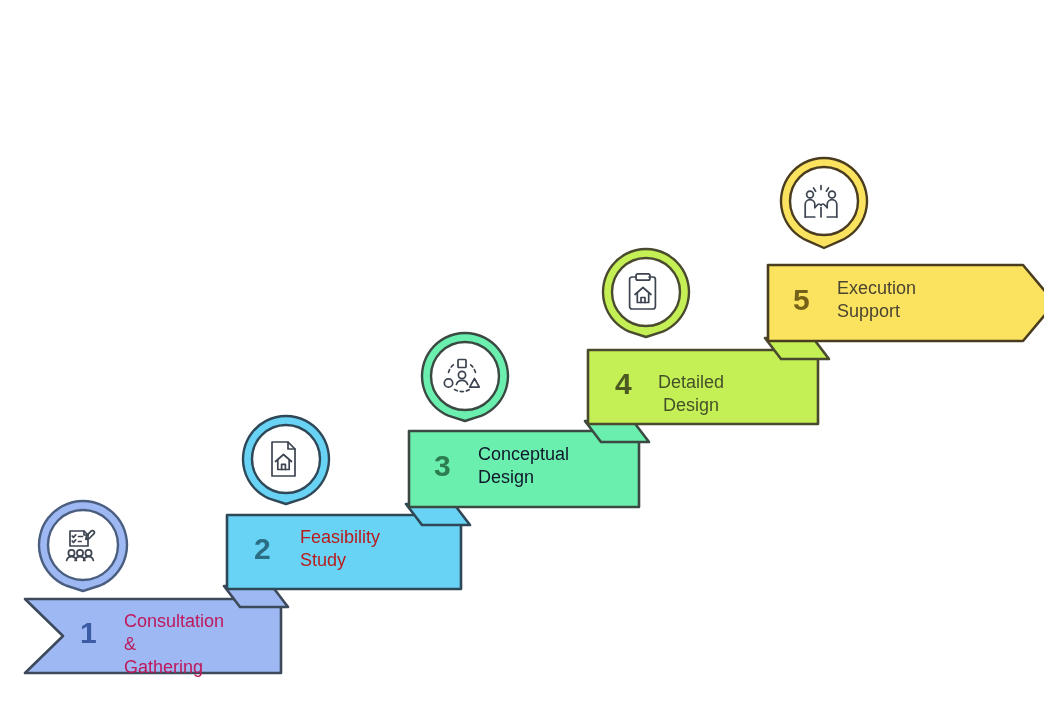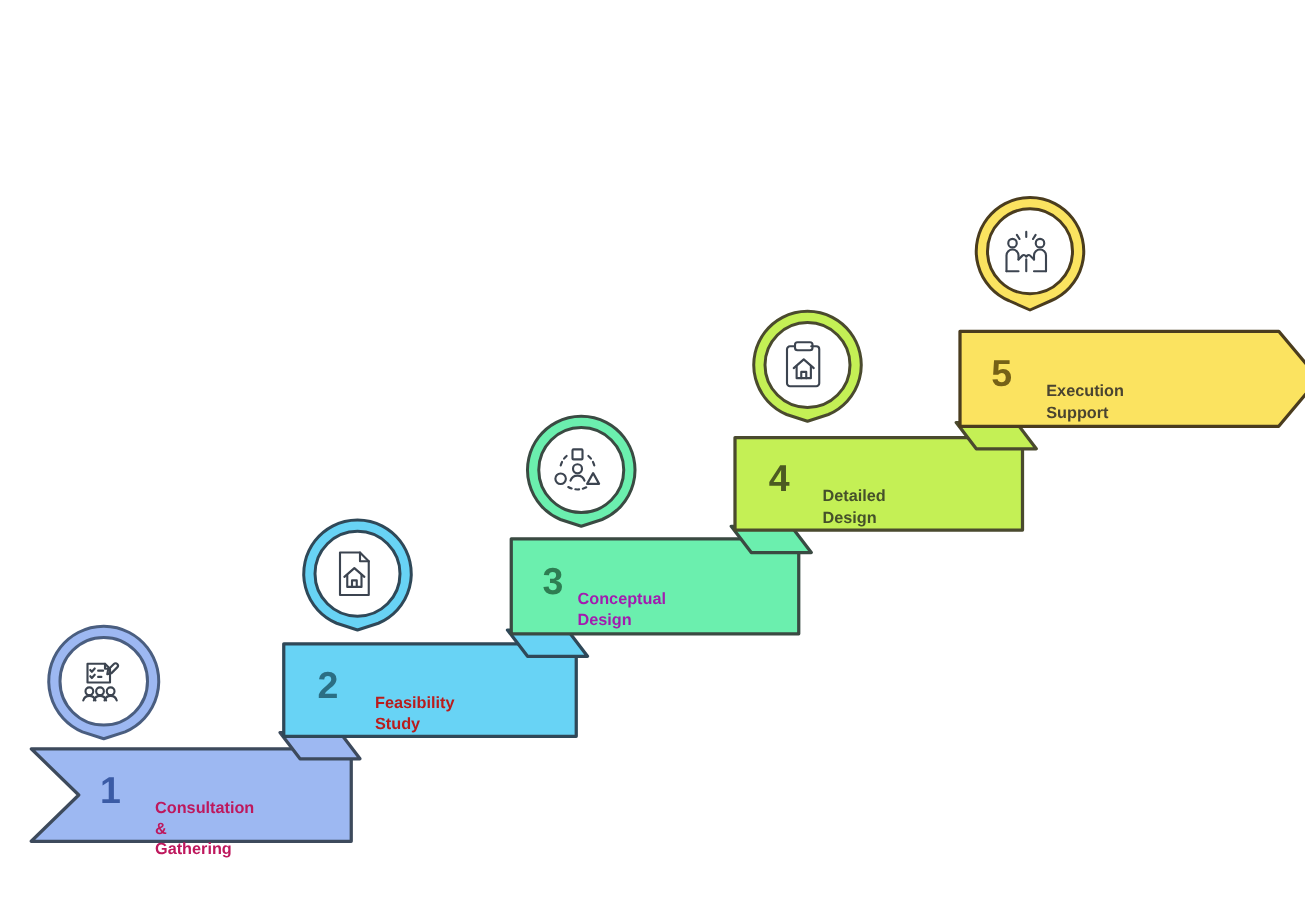--- a/index.html
+++ b/index.html
@@ -25,26 +25,25 @@
   .banner-num {
     position: absolute;
     font-size: 30px;
     font-weight: bold;
     line-height: 1;
     letter-spacing: 0px;
     user-select: none;
   }
   .banner-label {
     position: absolute;
-    font-size: 13px;
+    font-size: 18px;
     line-height: 1.28;
-    font-weight: 700;
+    font-weight: 400;
     white-space: pre-line;
     user-select: none;
-    margin-top: 28px;
   }
 
   
   .pin-wrap { position: absolute; }
   .pin-svg { display: block; overflow: visible; }
   .pin-icon {
     position: absolute;
     left: 50%;
     transform: translateX(-50%);
   }
@@ -132,21 +131,21 @@
     </div>
     <div class="step">
       <div class="banner-wrap" style="left: 406px; top: 428px;">
         <svg class="banner-svg" width="236" height="82">
           <g transform="translate(3,3)">
             <path d="M 0 0 L 0 76 L 230 76 L 230 0 Z" fill="#6BEFAE" stroke="#3A4A42" stroke-width="2.6" stroke-linejoin="round"></path>
           </g>
         </svg>
       </div>
       <div class="banner-num" style="left: 434px; top: 451px; color: rgb(46, 125, 82);">3</div>
-      <div class="banner-label" style="left: 462px; top: 443px; color: #a21caf;">Conceptual
+      <div class="banner-label" style="left: 478px; top: 443px; color: #0f172a;">Conceptual
 Design</div>
       <div class="pin-wrap" style="left: 419px; top: 330px; width: 86px; height: 90px;">
         <svg class="pin-svg" width="92" height="98">
           <path d="M 29.3 85.6 A 43 43 0 1 1 62.7 85.6 L 46 91 Z" fill="#6BEFAE" stroke="#3A4A42" stroke-width="2.4" stroke-linejoin="round"></path>
           <circle cx="46" cy="46" r="34" fill="#ffffff" stroke="#3A4A42" stroke-width="2.4"></circle>
         </svg>
         <span class="pin-icon" style="top:26px">
           <svg width="42" height="40" viewBox="0 0 42 40">
             <g fill="none" stroke="#3C4450" stroke-width="1.7" stroke-linecap="round" stroke-linejoin="round">
               <rect x="17" y="3.5" width="8" height="8" rx="0.8"></rect>
@@ -169,21 +168,21 @@
     </div>
     <div class="step">
       <div class="banner-wrap" style="left: 585px; top: 347px;">
         <svg class="banner-svg" width="236" height="80">
           <g transform="translate(3,3)">
             <path d="M 0 0 L 0 74 L 230 74 L 230 0 Z" fill="#C4F055" stroke="#4A4A2E" stroke-width="2.6" stroke-linejoin="round"></path>
           </g>
         </svg>
       </div>
       <div class="banner-num" style="left: 615px; top: 369px; color: rgb(76, 90, 34);">4</div>
-      <div class="banner-label" style="left: 658px; top: 361px; color: rgb(69, 81, 42);">Detailed Design</div>
+      <div class="banner-label" style="left: 658px; top: 371px; color: rgb(69, 81, 42); text-align: center;">Detailed Design</div>
       <div class="pin-wrap" style="left: 600px; top: 246px; width: 86px; height: 90px;">
         <svg class="pin-svg" width="92" height="98">
           <path d="M 29.3 85.6 A 43 43 0 1 1 62.7 85.6 L 46 91 Z" fill="#C4F055" stroke="#4A4A2E" stroke-width="2.4" stroke-linejoin="round"></path>
           <circle cx="46" cy="46" r="34" fill="#ffffff" stroke="#4A4A2E" stroke-width="2.4"></circle>
         </svg>
         <span class="pin-icon" style="top:26px">
           <svg width="36" height="40" viewBox="0 0 36 40">
             <g fill="none" stroke="#3C4450" stroke-width="1.7" stroke-linecap="round" stroke-linejoin="round">
               <path d="M11 5 h-4 a2.4 2.4 0 0 0 -2.4 2.4 v27.2 a2.4 2.4 0 0 0 2.4 2.4 h21 a2.4 2.4 0 0 0 2.4 -2.4 v-27.2 a2.4 2.4 0 0 0 -2.4 -2.4 h-4"></path>
               <rect x="11" y="1.8" width="14" height="6.4" rx="2"></rect>

